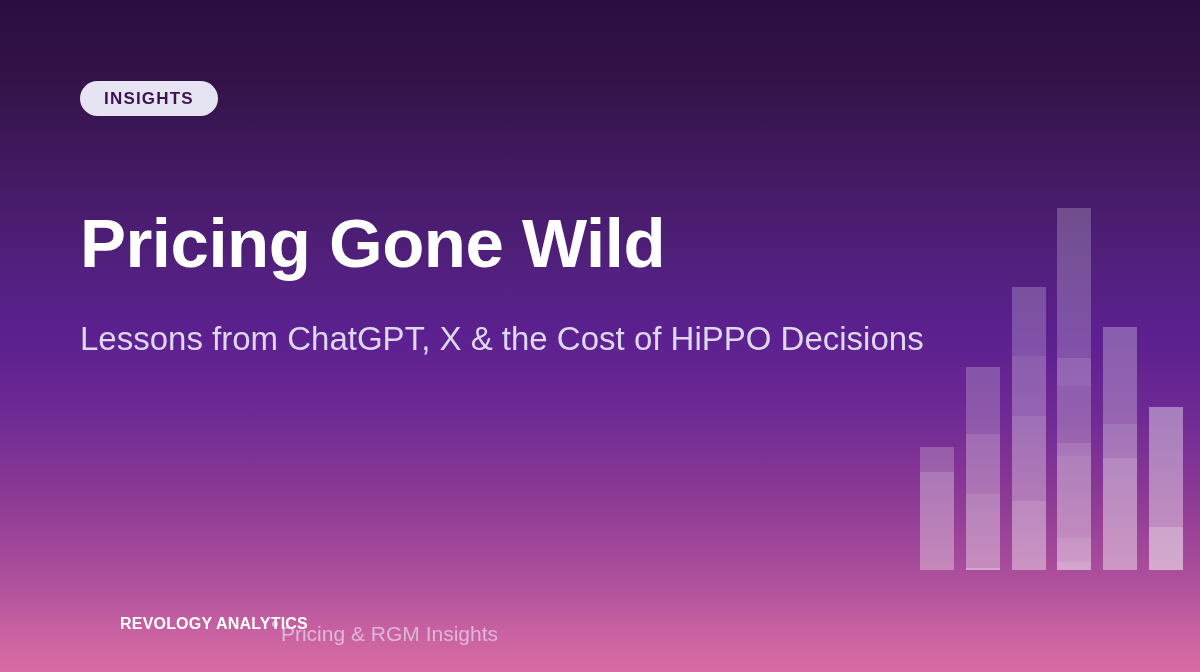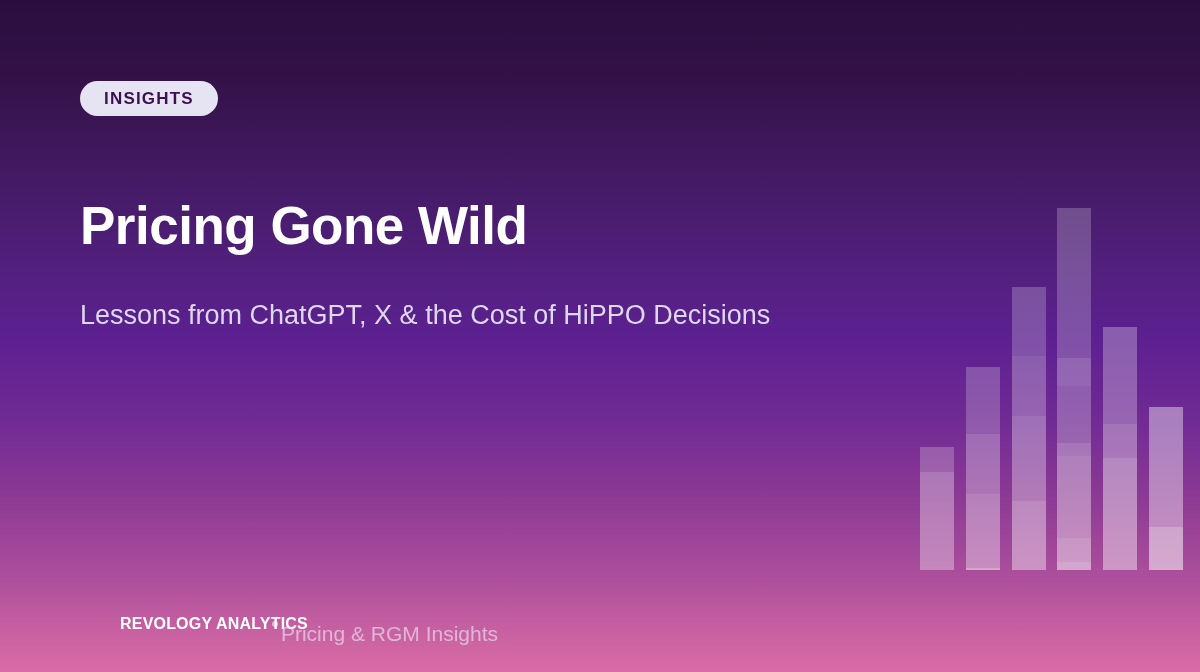--- a/index.html
+++ b/index.html
@@ -61,32 +61,32 @@
     letter-spacing: 1.2px;
     box-sizing: border-box;
   }
 
   
   #title {
     position: absolute;
     left: 80px;
     top: 163px;
     color: #ffffff;
-    font-size: 53px;
+    font-size: 69px;
     font-weight: bold;
     letter-spacing: -0.5px;
     line-height: 1.0;
     white-space: nowrap;
   }
   #subtitle {
     position: absolute;
     left: 80px;
-    top: 272px;
+    top: 286px;
     color: #ded8ee;
-    font-size: 27px;
+    font-size: 33px;
     font-weight: normal;
     line-height: 1.2;
     white-space: nowrap;
   }
 
   
   #footer {
     position: absolute;
     left: 80px;
     top: 602px;

